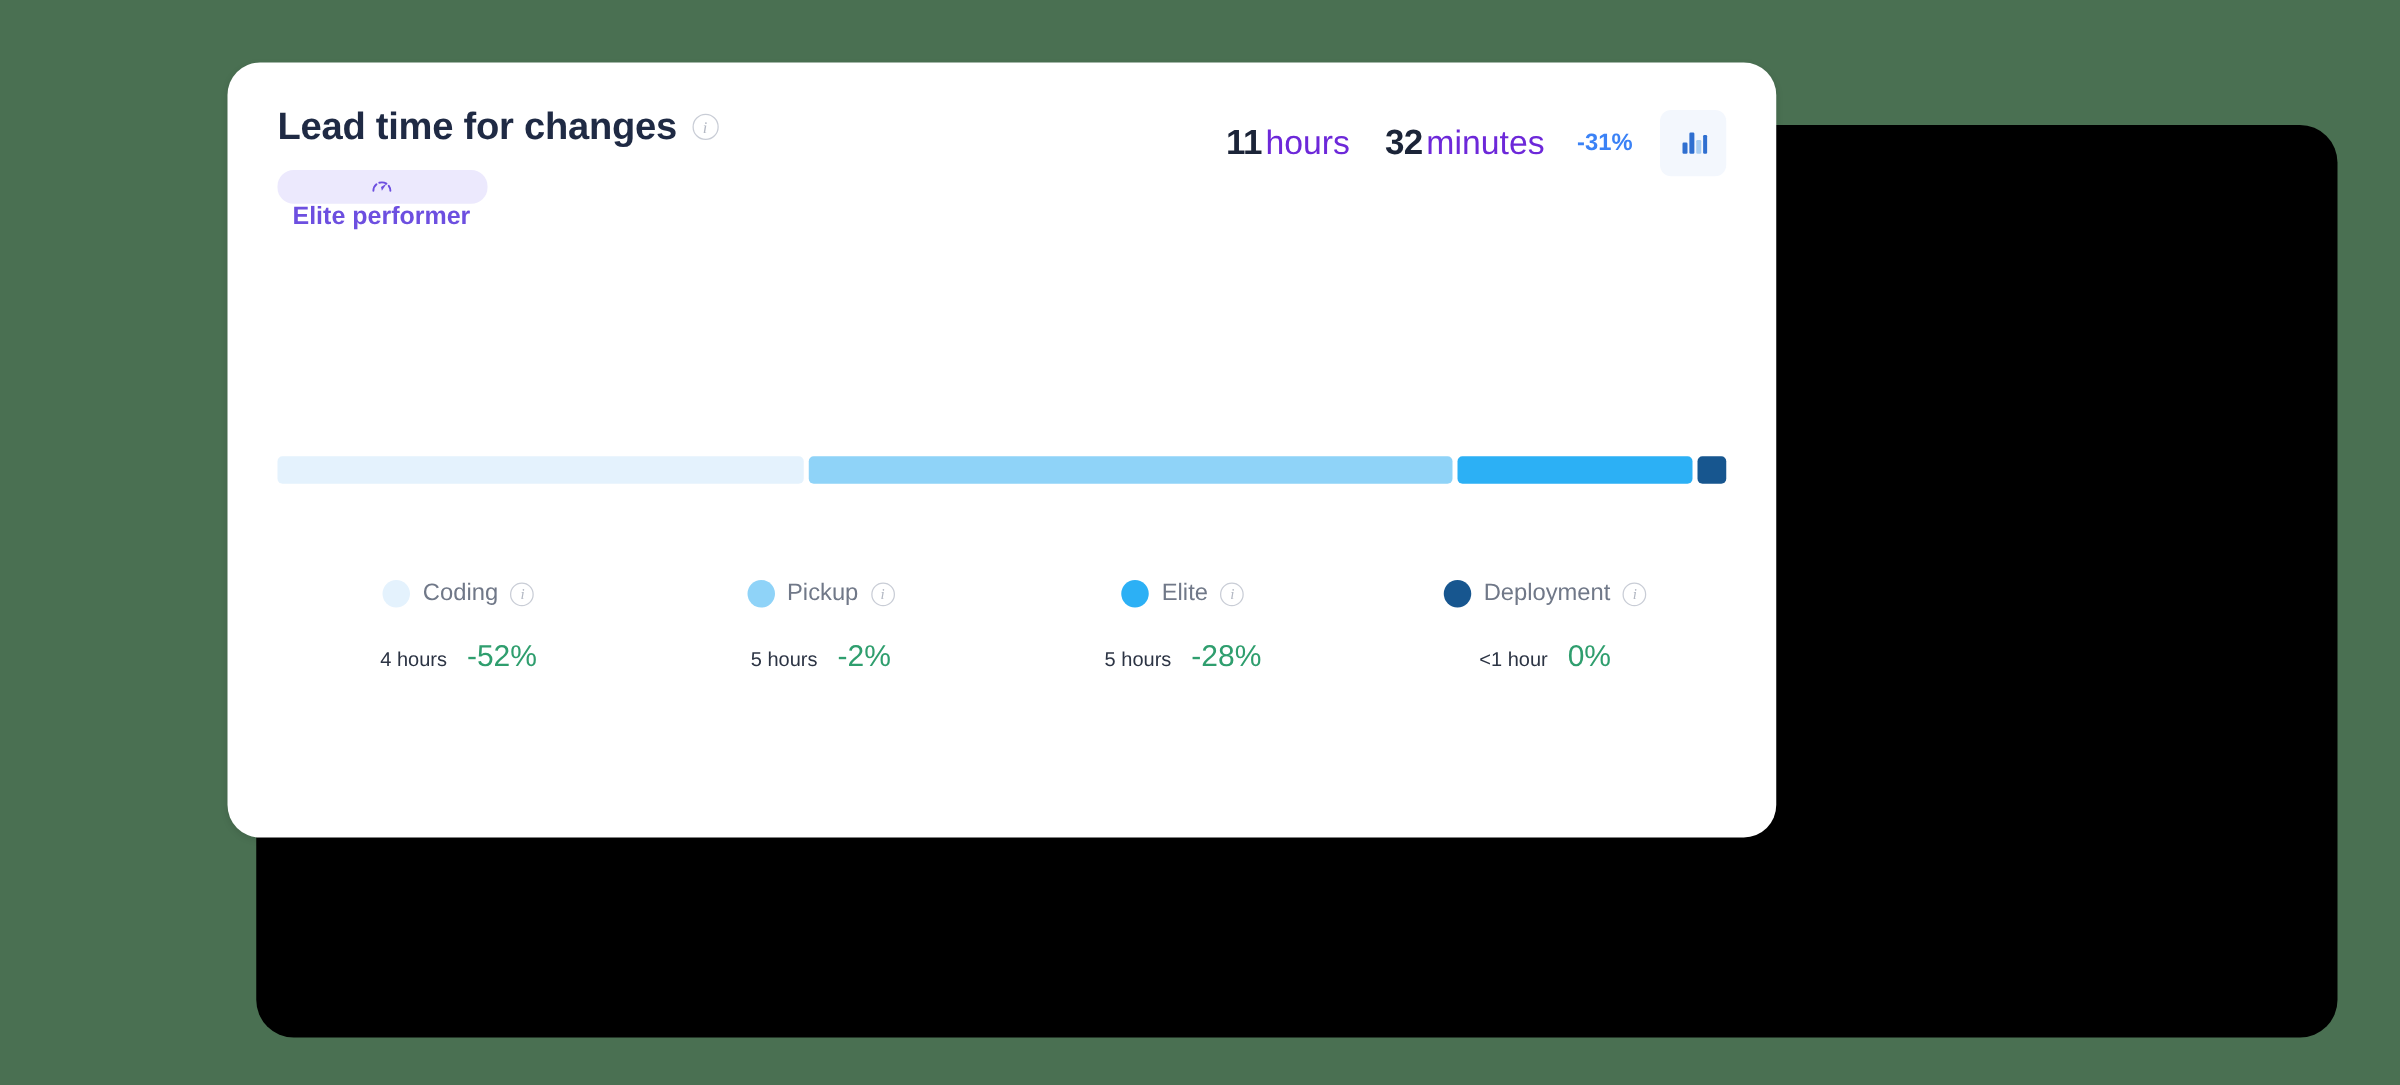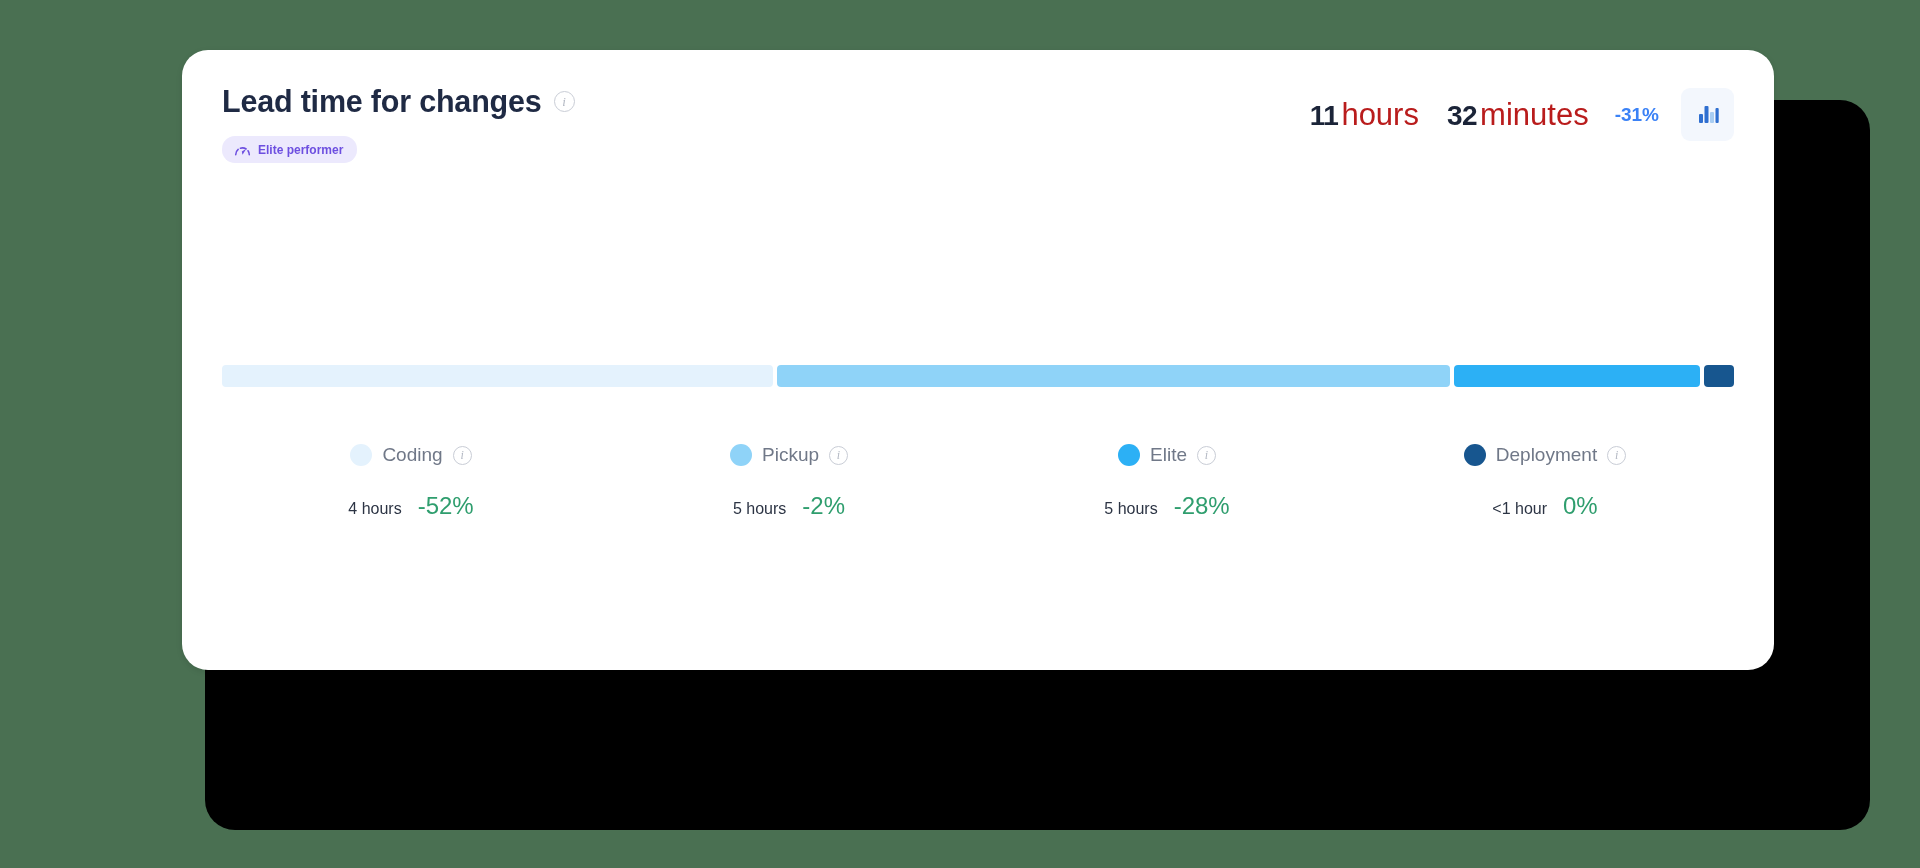--- a/index.html
+++ b/index.html
@@ -26,21 +26,21 @@
     background: #000000;
     border-radius: 30px;
     z-index: 1;
   }
 
   
   #metric-card {
     position: absolute;
     left: 182px;
     top: 50px;
-    width: 1592px;
+    width: 1239px;
     height: 620px;
     background: #ffffff;
     border-radius: 26px;
     z-index: 2;
     box-shadow: 0 2px 6px rgba(0,0,0,0.10);
     padding: 0;
   }
 
   
   .card-header {
@@ -96,24 +96,25 @@
     position: absolute;
     left: 0;
     top: 50px;
     display: inline-flex;
     align-items: center;
     gap: 7px;
     background: #ece9fd;
     color: #6d4fe0;
     border-radius: 13px;
     padding: 5px 14px 5px 12px;
-    font-size: 12px;
+    font-size: 20px;
     font-weight: 700;
     height: 27px;
     white-space: nowrap;
+    flex-direction: column;
   }
 
   .gauge-icon {
     width: 17px;
     height: 14px;
     display: block;
     flex: none;
   }
 
   
@@ -135,23 +136,23 @@
 
   .metric-num {
     font-size: 28px;
     font-weight: 700;
     color: #1b2438;
     letter-spacing: -0.5px;
     line-height: 1;
   }
 
   .metric-unit {
-    font-size: 31px;
+    font-size: 27px;
     font-weight: 400;
-    color: #b91c1c;
+    color: #6d28d9;
     margin-left: 3px;
     line-height: 1;
   }
 
   .metric-gap { width: 28px; }
 
   .metric-delta {
     font-size: 19px;
     font-weight: 700;
     color: #3b82f6;
@@ -189,21 +190,21 @@
     height: 22px;
     border-radius: 4px;
     cursor: pointer;
   }
 
   
   .legend {
     position: absolute;
     left: 40px;
     right: 40px;
-    top: 392px;
+    top: 412px;
     display: flex;
     text-align: right;
   }
 
   .legend-col {
     flex: 1 1 0;
     display: flex;
     flex-direction: column;
     align-items: center;
   }

